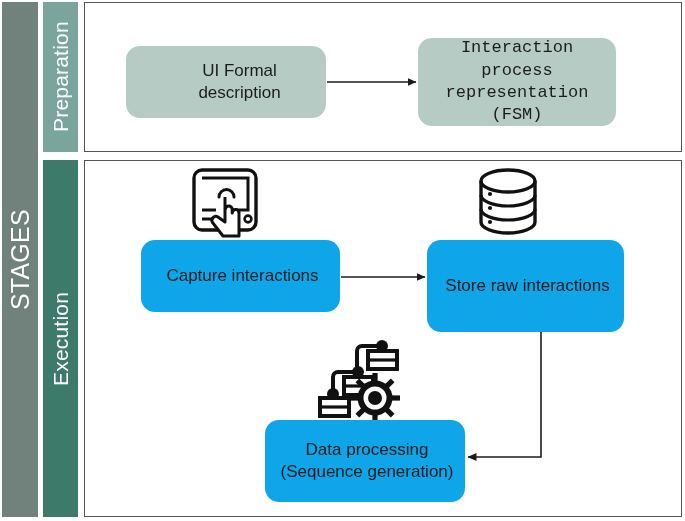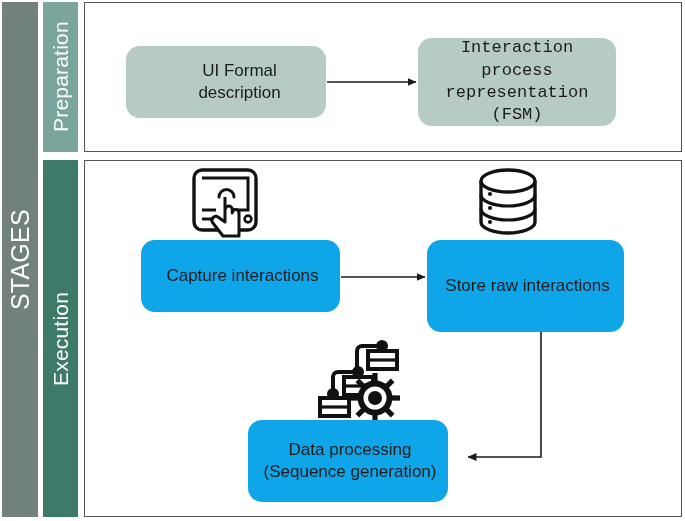--- a/index.html
+++ b/index.html
@@ -88,21 +88,21 @@
     box-sizing: border-box;
     padding: 4px 8px;
   }
   .box-light { background: #b6cbc4; }
   .box-dark  { background: #0ea5e9; padding-left: 12px; }
 
   #box-ui-formal      { left: 126px; top: 46px;  width: 200px; height: 72px; padding-left: 35px; }
   #box-fsm            { left: 418px; top: 38px;  width: 198px; height: 88px; font-family: Liberation Mono, monospace; }
   #box-capture        { left: 141px; top: 240px; width: 199px; height: 72px; }
   #box-store          { left: 427px; top: 240px; width: 197px; height: 92px; }
-  #box-dataproc       { left: 248px; top: 420px; width: 200px; height: 82px; }
+  #box-dataproc       { left: 265px; top: 420px; width: 200px; height: 82px; }
 
   
   #connectors {
     position: absolute;
     left: 0; top: 0;
     width: 685px;
     height: 521px;
     pointer-events: none;
   }
 

